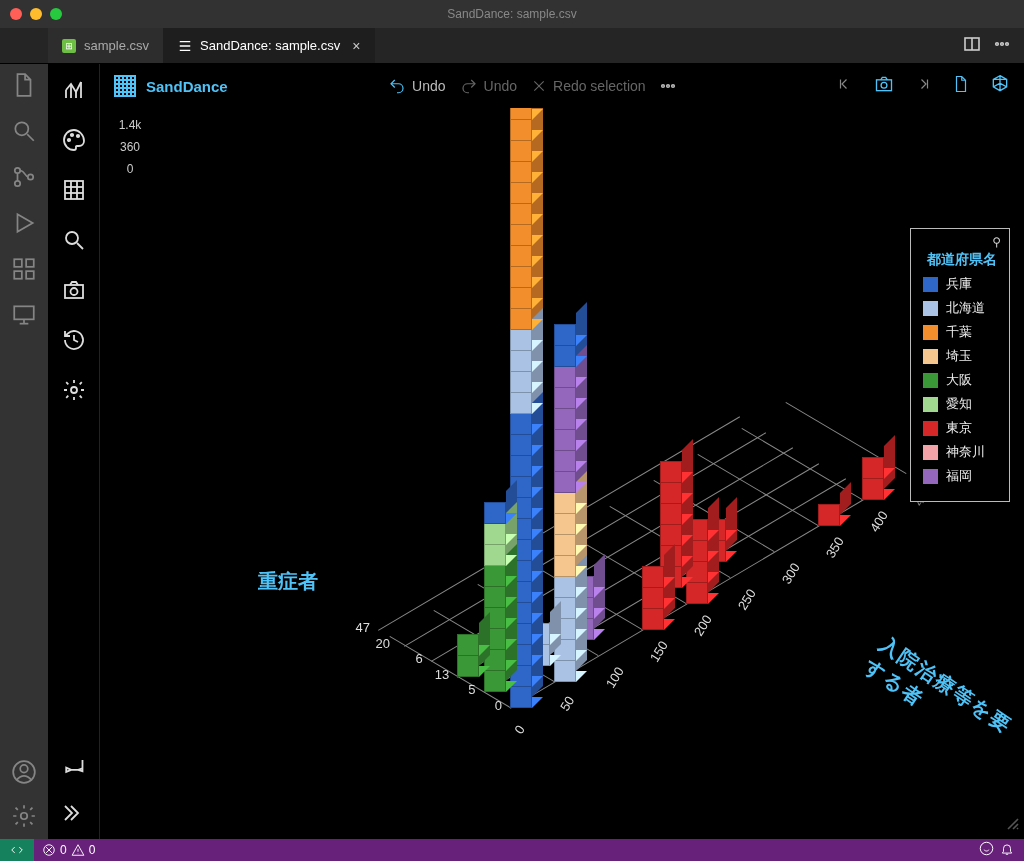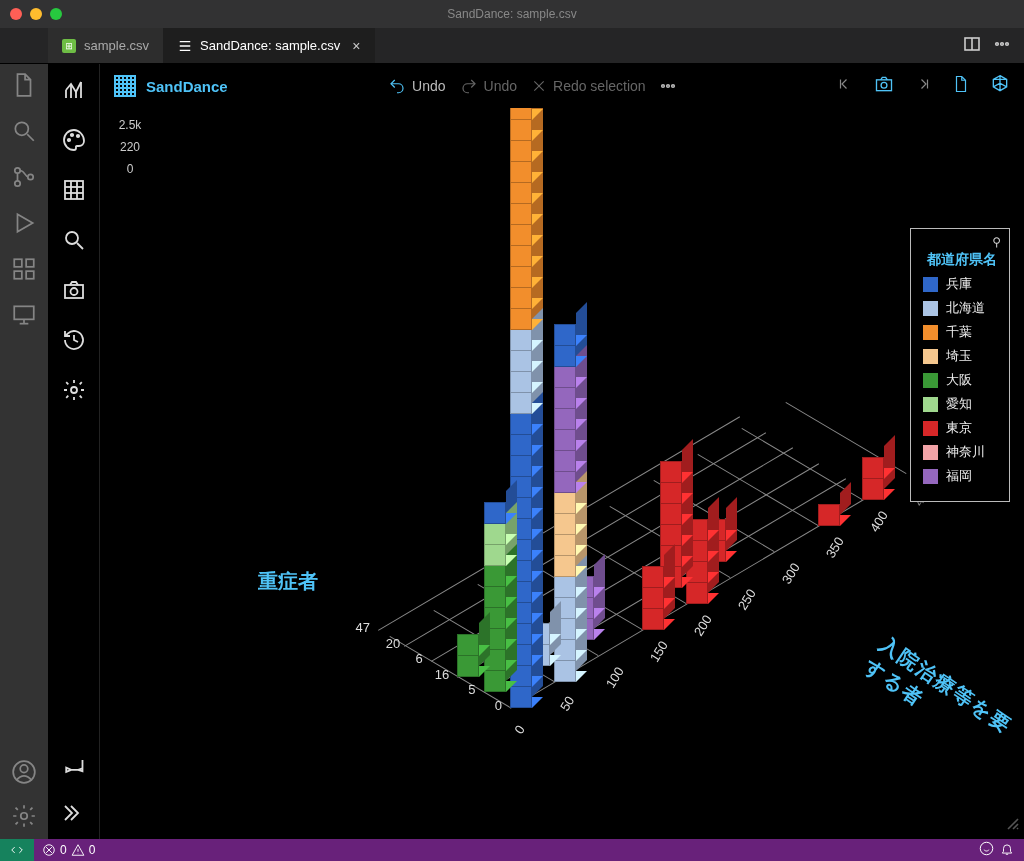--- a/index.html
+++ b/index.html
@@ -286,22 +286,22 @@
               <path d="M13 2H6v20h12V7l-5-5zM13 2v5h5"></path>
             </svg></span>
         <span><svg width="20" height="20" viewBox="0 0 24 24" style="color:#4fc3f7">
               <path d="M12 2l8 4.5v9L12 20l-8-4.5v-9L12 2zM12 2v18M4 6.5l16 0M4 15.5l8-4.5 8 4.5"></path>
             </svg></span>
       </div>
     </div>
 
     <div class="sd-stage">
       <div class="axis-scale">
-        <div>2.5k</div>
-        <div>220</div>
+        <div>1.4k</div>
+        <div>360</div>
         <div>0</div>
       </div>
 
       <div class="zlabel">重症者</div>
       <div class="xlabel">入院治療等を要する者</div>
 
       <div class="chart3d" id="chart3d">
           <div class="floor-line" style="left: 230px; top: 600px; width: 140px; transform: rotate(-149.421deg);"></div>
           <div class="tick-x" style="left: 236px; top: 614px;">0</div>
           <div class="floor-line" style="left: 274px; top: 574px; width: 140px; transform: rotate(-149.421deg);"></div>
@@ -320,25 +320,25 @@
           <div class="tick-x" style="left: 544px; top: 432px;">350</div>
           <div class="floor-line" style="left: 582px; top: 392px; width: 140px; transform: rotate(-149.421deg);"></div>
           <div class="tick-x" style="left: 588px; top: 406px;">400</div>
           <div class="floor-line" style="left: 626px; top: 366px; width: 140px; transform: rotate(-149.421deg);"></div>
           <div class="tick-x" style="left: 632px; top: 380px;">450</div>
           <div class="floor-line" style="left: 230px; top: 600px; width: 420px; transform: rotate(-30.5792deg);"></div>
           <div class="tick-z" style="left: 196px; top: 590px; width: 26px;">0</div>
           <div class="floor-line" style="left: 203.6px; top: 584.4px; width: 420px; transform: rotate(-30.5792deg);"></div>
           <div class="tick-z" style="left: 169.6px; top: 574.4px; width: 26px;">5</div>
           <div class="floor-line" style="left: 177.2px; top: 568.8px; width: 420px; transform: rotate(-30.5792deg);"></div>
-          <div class="tick-z" style="left: 143.2px; top: 558.8px; width: 26px;">16</div>
+          <div class="tick-z" style="left: 143.2px; top: 558.8px; width: 26px;">13</div>
           <div class="floor-line" style="left: 150.8px; top: 553.2px; width: 420px; transform: rotate(-30.5792deg);"></div>
           <div class="tick-z" style="left: 116.8px; top: 543.2px; width: 26px;">6</div>
           <div class="floor-line" style="left: 124.4px; top: 537.6px; width: 420px; transform: rotate(-30.5792deg);"></div>
-          <div class="tick-z" style="left: 100px; top: 527.6px; width: 26px; text-align: center;">20</div>
+          <div class="tick-z" style="left: 84px; top: 527.6px; width: 26px;">20</div>
           <div class="floor-line" style="left: 98px; top: 522px; width: 420px; transform: rotate(-30.5792deg);"></div>
           <div class="tick-z" style="left: 64px; top: 512px; width: 26px;">47</div>
           <div class="cube" style="left: 230px; top: 578px; z-index: 1000;">
             <div class="top" style="background:#2f67c9"></div>
             <div class="front" style="background:#2f67c9"></div>
             <div class="right" style="background:#2f67c9"></div>
           </div>
           <div class="cube" style="left: 230px; top: 557px; z-index: 1001;">
             <div class="top" style="background:#2f67c9"></div>
             <div class="front" style="background:#2f67c9"></div>

